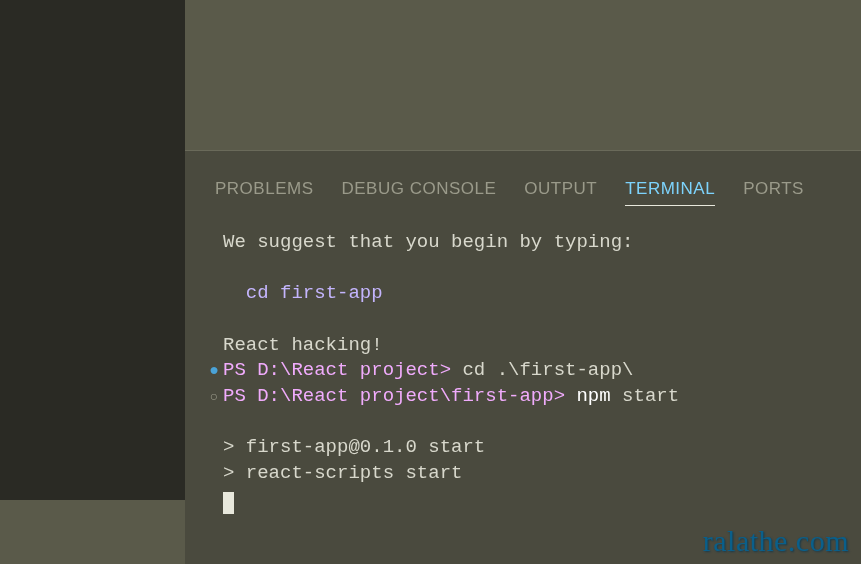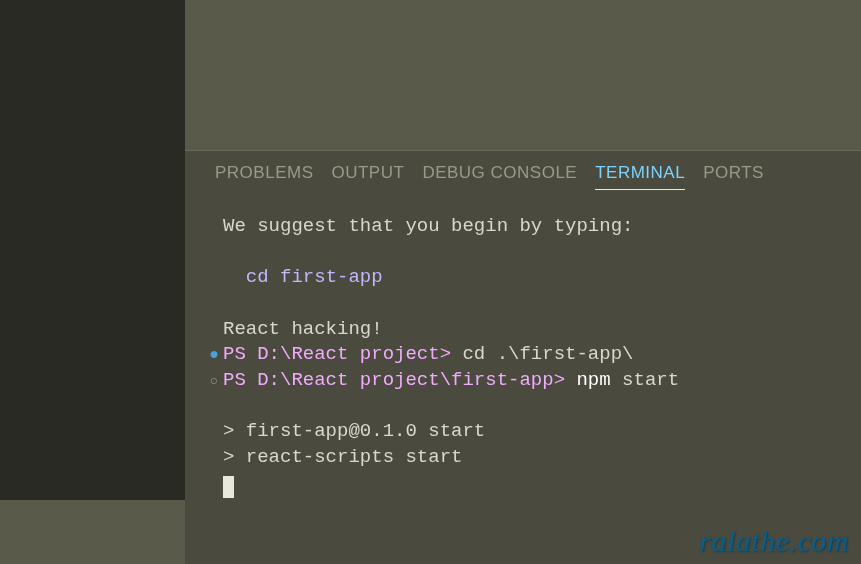--- a/index.html
+++ b/index.html
@@ -23,22 +23,22 @@
   }
   .panel {
     position: absolute;
     left: 185px; top: 150px;
     right: 0; bottom: 0;
     background: #4a4a3e;
     border-top: 1px solid #6a6a5a;
   }
   .tabs {
     display: flex;
-    gap: 18px;
-    padding: 12px 30px 8px 30px;
+    gap: 28px;
+    padding: 28px 30px 8px 30px;
     font-size: 17px;
     letter-spacing: 0.5px;
   }
   .tab {
     color: #9a9a8a;
     cursor: pointer;
     padding-bottom: 6px;
   }
   .tab.active {
     color: #7dd3fc;
@@ -66,37 +66,36 @@
     background: #e8e8dc;
     margin-left: 18px;
     margin-top: 6px;
     vertical-align: bottom;
   }
   .watermark {
     position: absolute;
     right: 12px; bottom: 6px;
     font-family: Georgia, serif;
     font-size: 30px;
-    font-style: italic;
     color: #0a5f8a;
     text-shadow: 1px 1px 2px #1a3a4a;
     letter-spacing: 0.5px;
   }
 </style>
 </head>
 <body>
 
 <div class="sidebar"></div>
 <div class="editor-area"></div>
 
 <div class="panel">
   <div class="tabs">
     <div class="tab">PROBLEMS</div>
+    <div class="tab">DEBUG CONSOLE</div>
     <div class="tab">OUTPUT</div>
-    <div class="tab">DEBUG CONSOLE</div>
     <div class="tab active">TERMINAL</div>
     <div class="tab">PORTS</div>
   </div>
 
   <div class="terminal-body">
     <div class="line"><span class="indent"></span><span>We suggest that you begin by typing:</span></div>
     <div class="line">&nbsp;</div>
     <div class="line"><span class="indent"></span>  <span class="cyan">cd first-app</span></div>
     <div class="line">&nbsp;</div>
     <div class="line"><span class="indent"></span><span>React hacking!</span></div>

